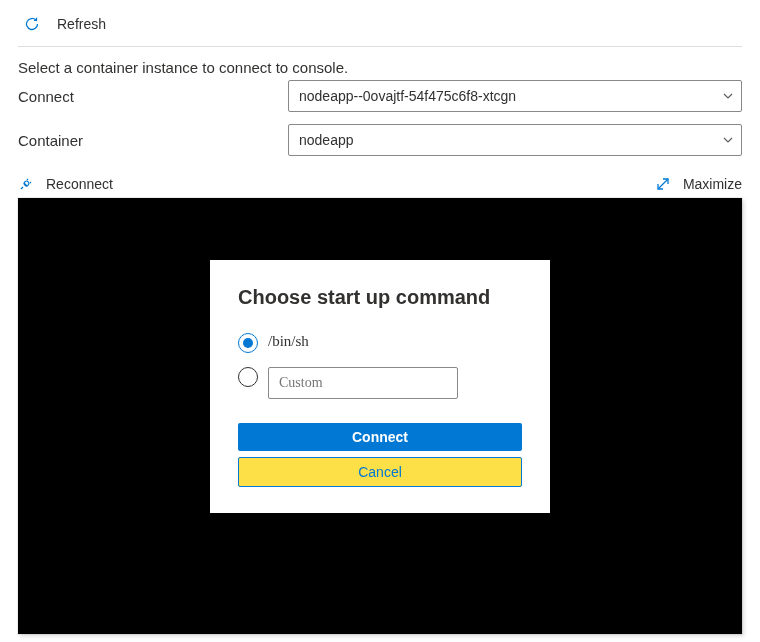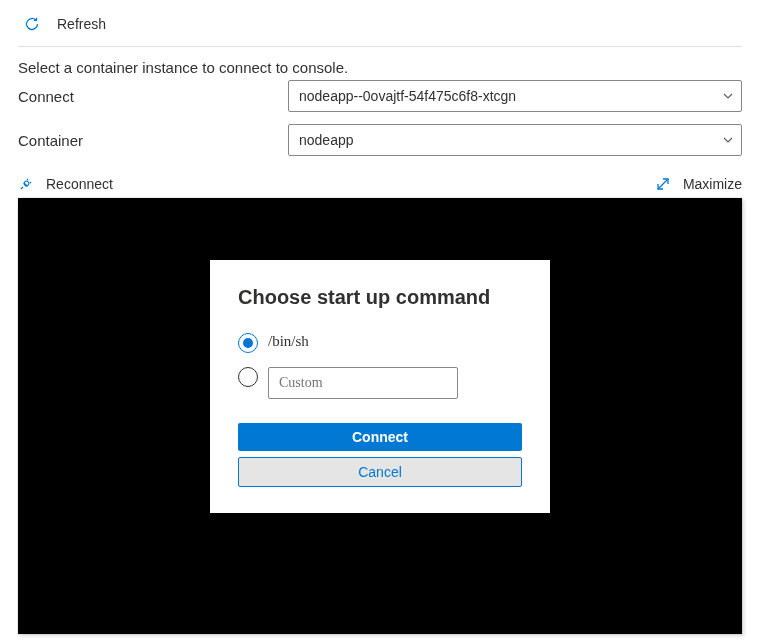--- a/index.html
+++ b/index.html
@@ -169,21 +169,21 @@
     color: #fff;
     border: none;
     padding: 6px 18px;
     font-size: 14px;
     font-family: inherit;
     cursor: pointer;
     border-radius: 2px;
     font-weight: 600;
   }
   .btn-secondary {
-    background: #e5e5e5;
+    background: #fde047;
     color: #0078d4;
     border: 1px solid #0078d4;
     padding: 6px 18px;
     font-size: 14px;
     font-family: inherit;
     cursor: pointer;
     border-radius: 2px;
   }
   svg { display: block; }
 </style>

